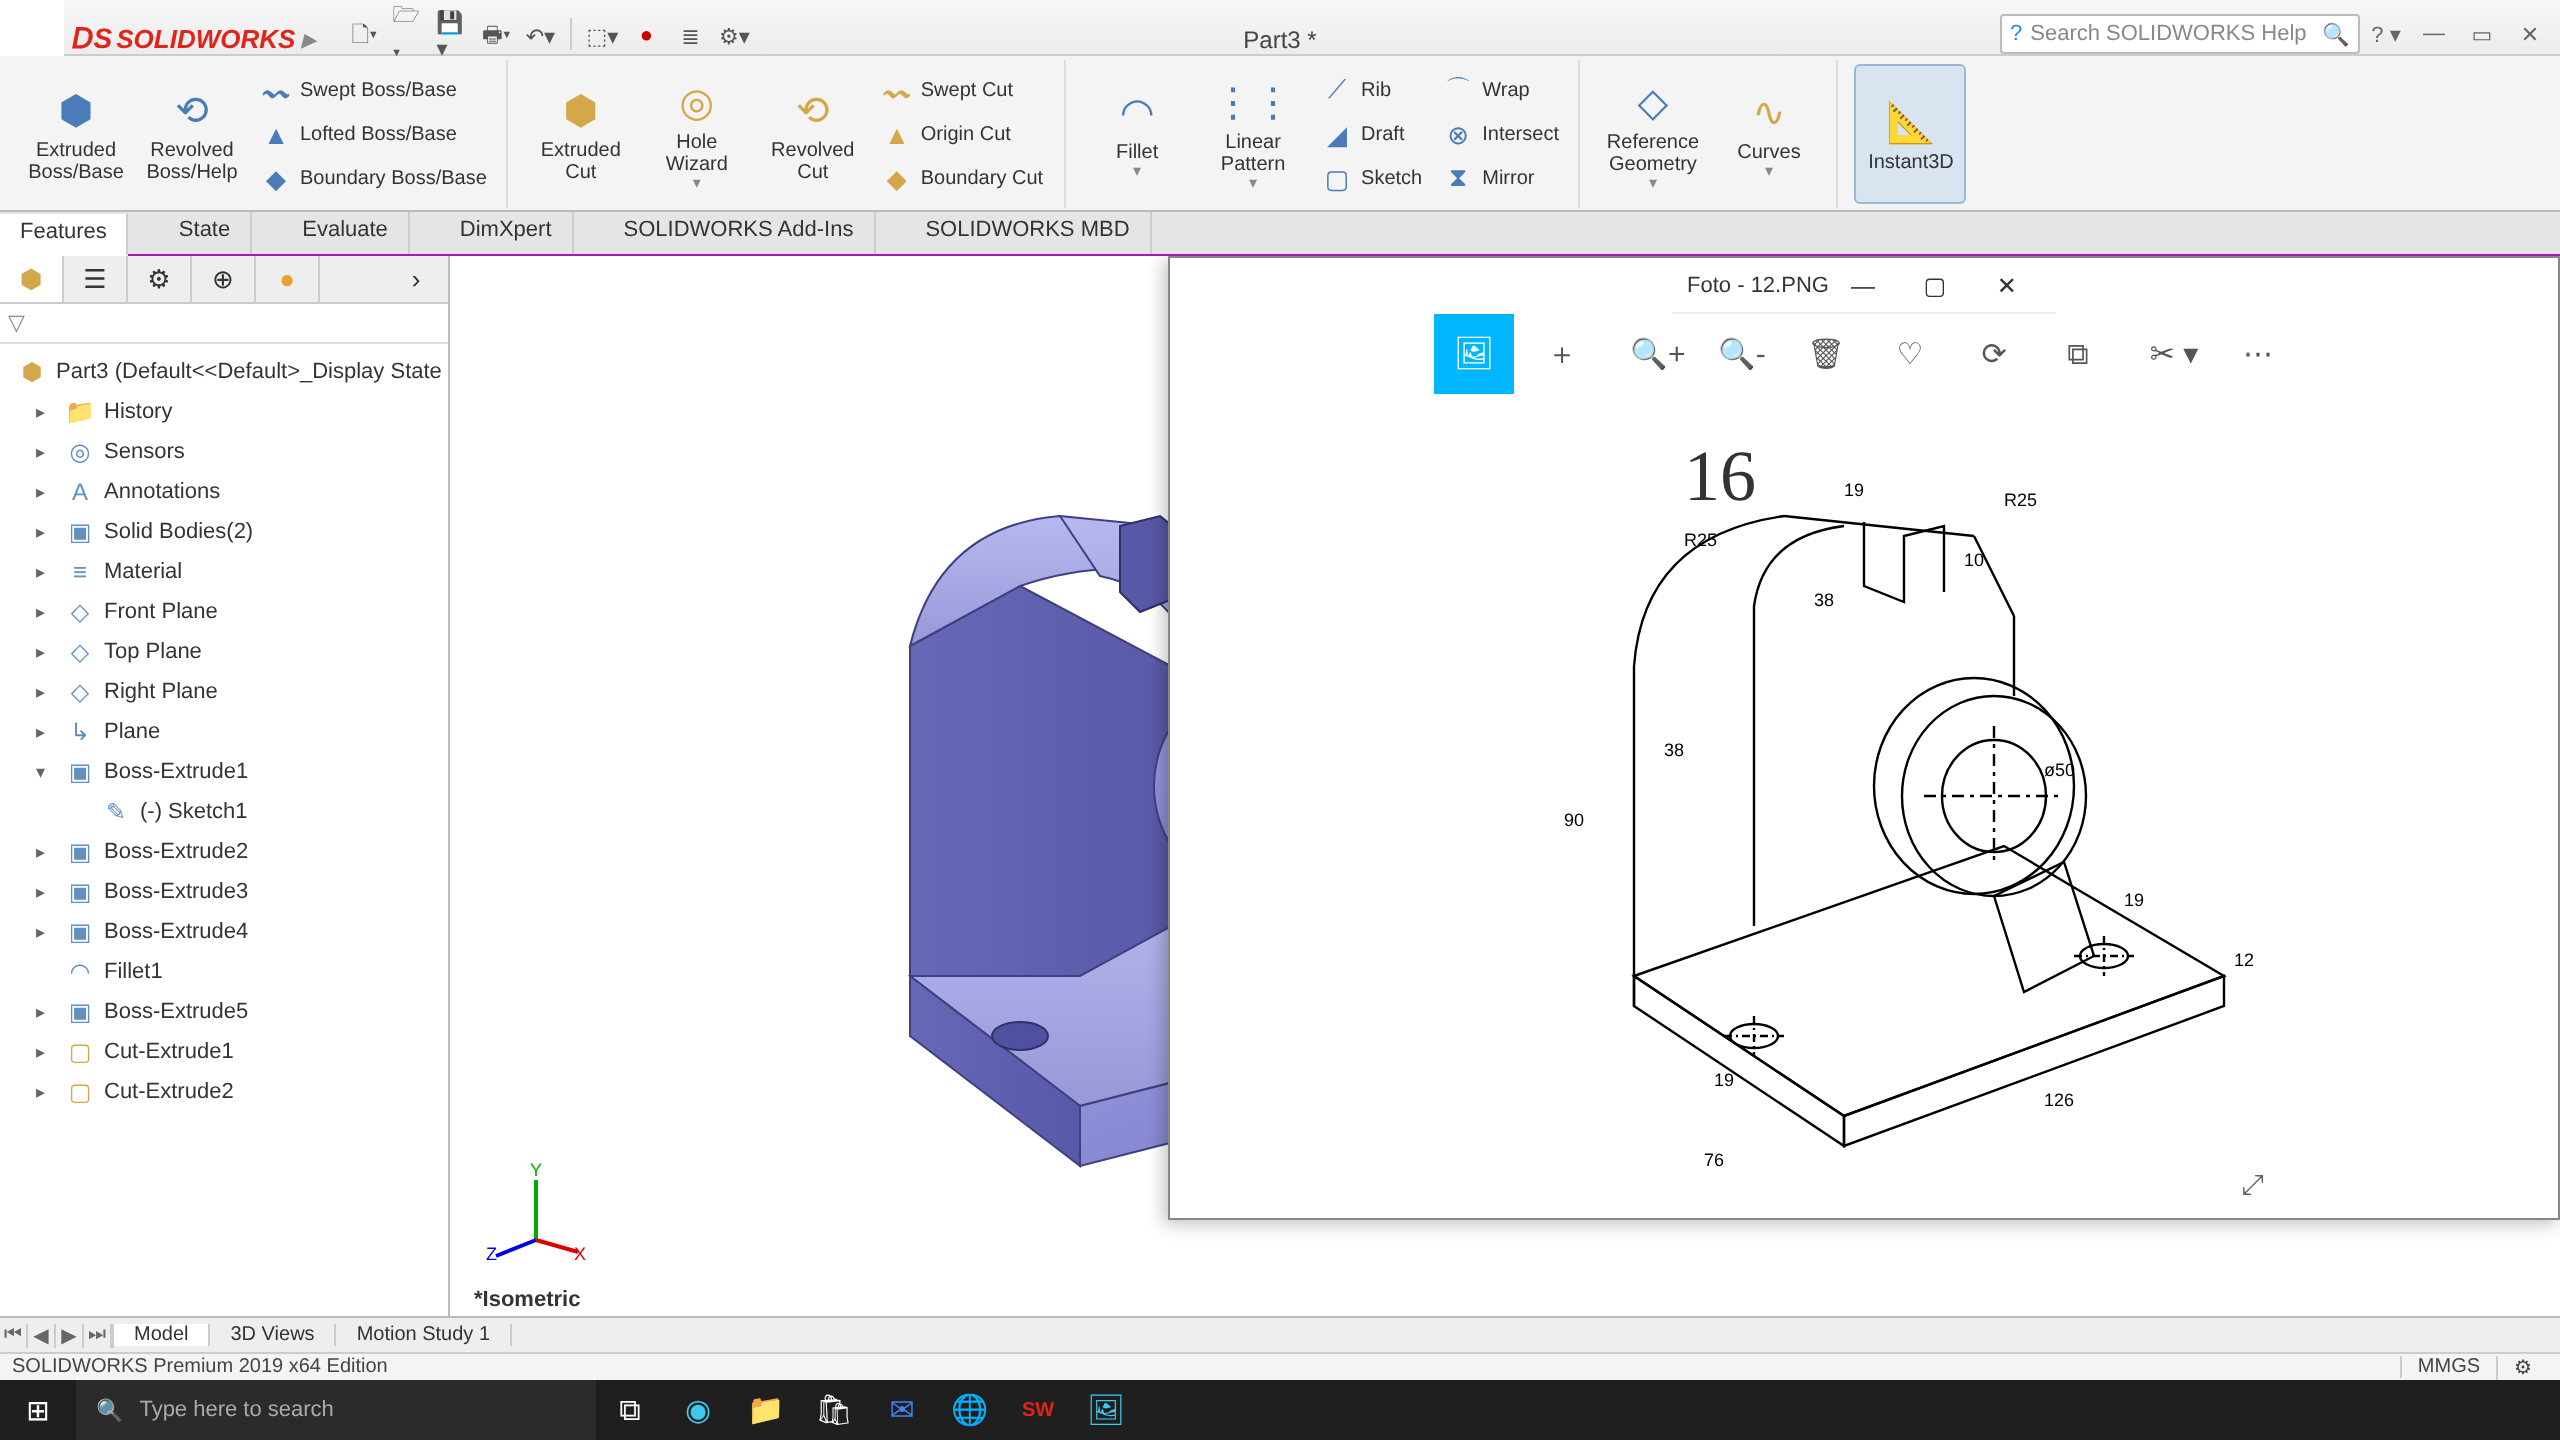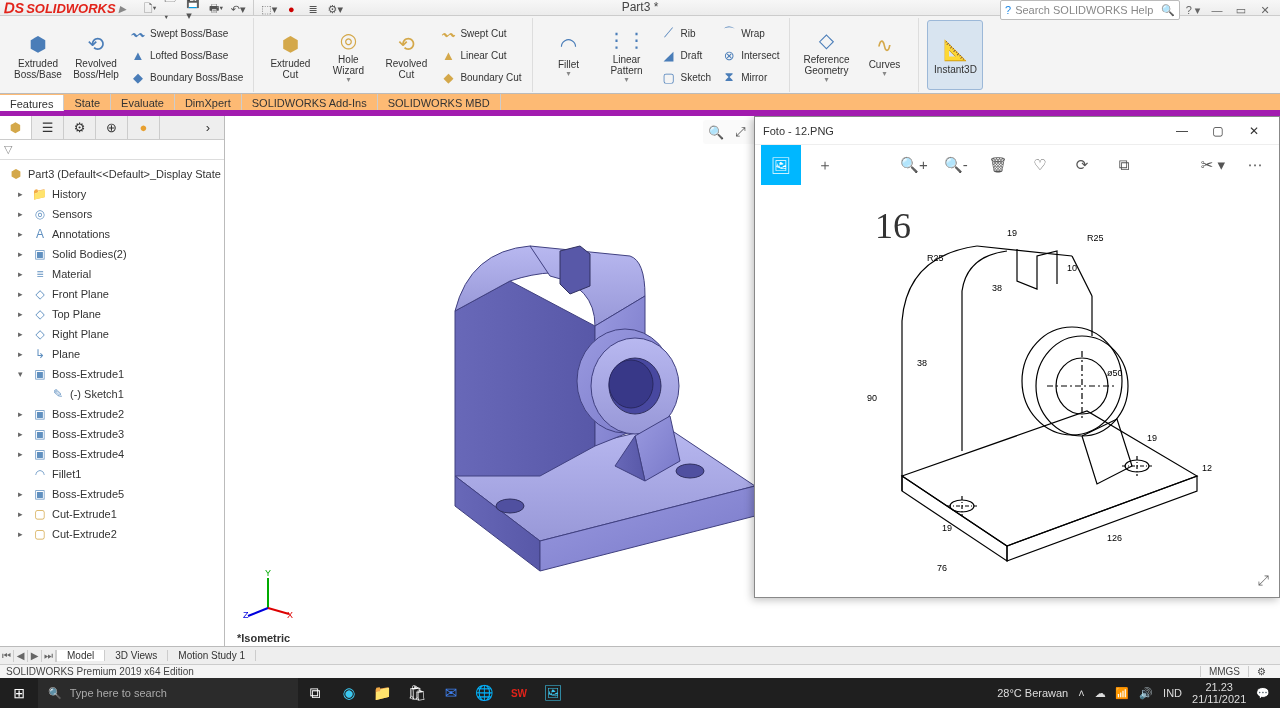--- a/index.html
+++ b/index.html
@@ -1,19 +1,19 @@
 <!DOCTYPE html>
 <html><head>
 <meta charset="utf-8">
 <style>
 * { margin: 0; padding: 0; box-sizing: border-box; font-family: "Segoe UI", Tahoma, sans-serif; }
 body { width: 1280px; height: 720px; overflow: hidden; background: #fff; font-size: 11px; color: #333; }
 
 
-.title-bar { height: 16px; background: linear-gradient(#f7f7f7,#ececec); display: flex; align-items: flex-start; padding: 0 4px; border-bottom: 1px solid #ccc; }
+.title-bar { height: 28px; background: linear-gradient(#f7f7f7,#ececec); display: flex; align-items: flex-end; padding: 0 4px; border-bottom: 1px solid #ccc; margin-left: 32px; }
 .sw-logo { color: #e2231a; font-weight: bold; font-style: italic; font-size: 13px; margin-right: 6px; display:flex; align-items:center; }
 .sw-logo .ds { font-size: 14px; margin-right:2px; }
 .title-bar .qat { display:flex; gap:4px; margin-left:10px; }
 .qat .ico { width:18px; height:18px; display:flex; align-items:center; justify-content:center; color:#555; border:1px solid transparent; border-radius:2px; cursor:pointer;}
 .qat .sep { width:1px; height:16px; background:#ccc; margin:0 2px;}
 .title-bar .doc-title { position:absolute; left:50%; transform:translateX(-50%); font-size:12px; color:#444;}
 .title-bar .right-controls { margin-left:auto; display:flex; align-items:center; gap:2px; }
 .search-box { display:flex; align-items:center; border:1px solid #bbb; border-radius:2px; height:20px; width:180px; background:#fff; padding:0 4px; color:#888; font-size:11px;}
 .win-btn { width:22px; height:20px; display:flex; align-items:center; justify-content:center; color:#666; font-size:11px; cursor:pointer;}
 
@@ -21,21 +21,21 @@
 .ribbon { height: 78px; background:#f4f4f4; border-bottom:1px solid #bbb; display:flex; align-items:flex-start; padding:2px 4px; gap:2px; }
 .rgroup { display:flex; gap:2px; border-right:1px solid #ddd; padding:2px 6px; height:74px; align-items:center;}
 .rbtn-big { display:flex; flex-direction:column; align-items:center; justify-content:center; width:56px; height:70px; cursor:pointer; border-radius:3px; text-align:center; line-height:1.1; font-size:10px; color:#333; padding:2px;}
 .rbtn-big.active { background:#d8e4f0; border:1px solid #9cb8d8;}
 .rbtn-big .ico { font-size:20px; height:28px; display:flex; align-items:center; justify-content:center; color:#4a7db8; }
 .rbtn-sm { display:flex; align-items:center; gap:4px; height:22px; padding:0 4px; cursor:pointer; font-size:10px; border-radius:2px; white-space:nowrap;}
 .rbtn-sm .ico { width:16px; color:#4a7db8; font-size:13px; text-align:center;}
 .rcol { display:flex; flex-direction:column; justify-content:center; }
 
 
-.tab-row { height:22px; background:#fdba74; display:flex; border-bottom:6px solid #a21caf; }
+.tab-row { height:22px; background:#e5e5e5; display:flex; border-bottom:1px solid #a21caf;gap:15px; }
 .tab { padding:3px 10px; font-size:11px; border-right:1px solid #ccc; cursor:pointer; color:#333;}
 .tab.active { background:#fff; border-bottom:1px solid #fff; position:relative; top:1px; font-weight:500;}
 
 
 .main { display:flex; height: calc(720px - 28px - 78px - 22px - 18px - 14px - 30px); position:relative;}
 .fm-panel { width:225px; background:#fff; border-right:1px solid #bbb; display:flex; flex-direction:column; overflow:hidden;}
 .fm-tabs { height:24px; background:#eee; display:flex; border-bottom:1px solid #ccc;}
 .fm-tab { width:32px; display:flex; align-items:center; justify-content:center; border-right:1px solid #ccc; cursor:pointer; font-size:13px;}
 .fm-tab.active { background:#fff;}
 .fm-filter { height:20px; border-bottom:1px solid #ddd; display:flex; align-items:center; padding:0 4px; color:#888;}
@@ -68,21 +68,21 @@
 .status-bar .cell { padding:0 8px; border-left:1px solid #ccc;}
 
 
 .taskbar { height:30px; background:#1f1f1f; display:flex; align-items:center; color:#fff; font-size:11px;}
 .taskbar .start { width:38px; height:30px; display:flex; align-items:center; justify-content:center; font-size:14px; cursor:pointer;}
 .taskbar .search { flex: 0 0 260px; height:30px; background:#2b2b2b; display:flex; align-items:center; padding:0 10px; color:#aaa; gap:8px;}
 .taskbar .tray { margin-left:auto; display:flex; align-items:center; gap:10px; padding:0 10px; color:#ddd;}
 .taskbar .task-icon { width:34px; height:30px; display:flex; align-items:center; justify-content:center; font-size:15px; cursor:pointer;}
 
 
-.photos-win { position:absolute; right:0; top:0; width:526px; height:482px; background:#fff; border:1px solid #888; box-shadow: -2px 2px 8px rgba(0,0,0,0.25); z-index:50; display:flex; flex-direction:column;}
+.photos-win { position:absolute; right:0; top:0; width:696px; height:482px; background:#fff; border:1px solid #888; box-shadow: -2px 2px 8px rgba(0,0,0,0.25); z-index:50; display:flex; flex-direction:column;align-items:center;}
 .photos-title { height:28px; display:flex; align-items:center; padding:0 8px; font-size:11px; border-bottom:1px solid #eee;}
 .photos-title .win-ctrl { margin-left:auto; display:flex; gap:2px;}
 .photos-title .win-ctrl span { width:34px; height:26px; display:flex; align-items:center; justify-content:center; cursor:pointer; font-size:12px;}
 .photos-tools { height:40px; display:flex; align-items:center; padding:0 6px; gap:6px;}
 .photos-tools .ptab { width:40px; height:40px; display:flex; align-items:center; justify-content:center; font-size:16px; cursor:pointer;}
 .photos-tools .ptab.active { background:#00b7ff; color:#fff;}
 .photos-tools .picon { width:36px; height:36px; display:flex; align-items:center; justify-content:center; color:#555; font-size:15px; cursor:pointer;}
 .photos-tools .spacer { flex:1;}
 .photos-canvas { flex:1; position:relative; display:flex; align-items:center; justify-content:center;}
 .photos-canvas .num { position:absolute; top:20px; left:120px; font-size:36px; font-family:serif;}
@@ -164,21 +164,21 @@
         <span class="ico" style="color:#d4a84a">⟲</span>
         <span>Revolved Cut</span>
       </div>
     <div class="rcol">
       <div class="rbtn-sm">
           <span class="ico" style="color:#d4a84a">〰</span>
           <span>Swept Cut</span>
         </div>
       <div class="rbtn-sm">
           <span class="ico" style="color:#d4a84a">▲</span>
-          <span>Linear Cut</span>
+          <span>Origin Cut</span>
         </div>
       <div class="rbtn-sm">
           <span class="ico" style="color:#d4a84a">◆</span>
           <span>Boundary Cut</span>
         </div>
     </div>
   </div>
   <div class="rgroup">
     <div class="rbtn-big">
         <span class="ico">◠</span>
@@ -531,25 +531,13 @@
     <span>Type here to search</span>
   </div>
   <div class="task-icon">⧉</div>
   <div class="task-icon" style="color:#3cc8f0">◉</div>
   <div class="task-icon" style="color:#f0c040">📁</div>
   <div class="task-icon">🛍</div>
   <div class="task-icon" style="color:#4080f0">✉</div>
   <div class="task-icon">🌐</div>
   <div class="task-icon" style="color:#e2231a;font-size:10px;font-weight:bold">SW</div>
   <div class="task-icon" style="color:#3cc8f0">🖼</div>
-  <div class="tray">
-    <span>28°C  Berawan</span>
-    <span>˄</span>
-    <span>☁</span>
-    <span>📶</span>
-    <span>🔊</span>
-    <span>IND</span>
-    <span style="text-align:center;line-height:1.1">
-      <span>21.23</span><br><span>21/11/2021</span>
-    </span>
-    <span>💬</span>
-  </div>
 </div>
 
 </body></html>

